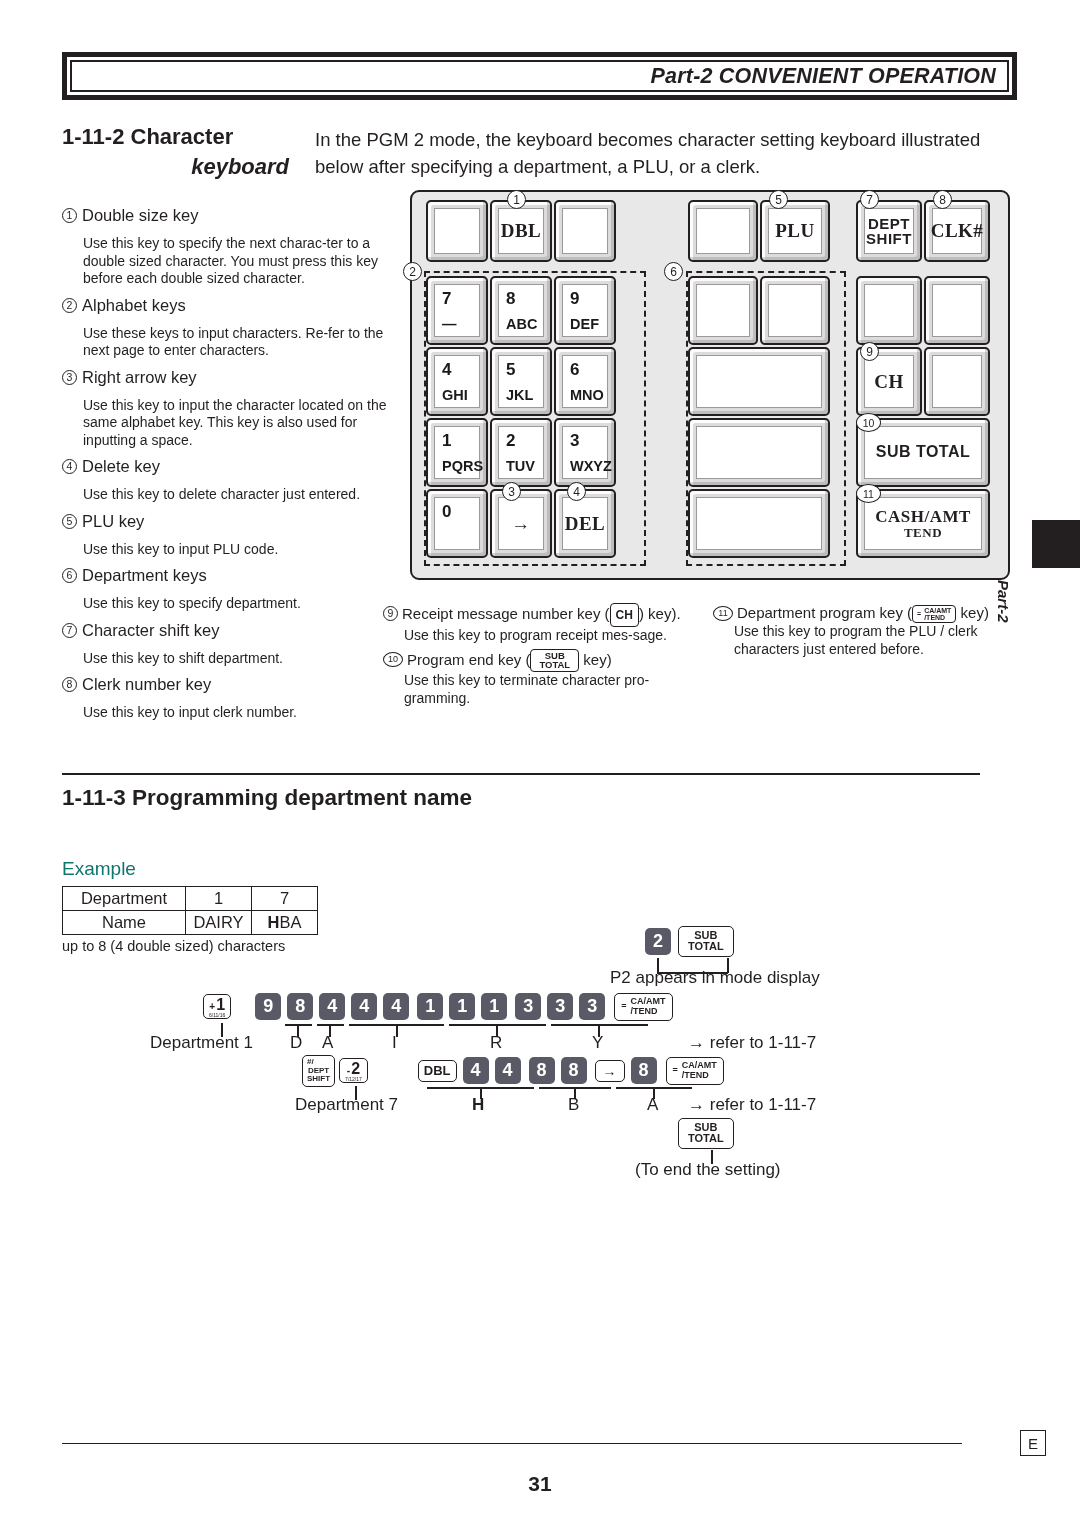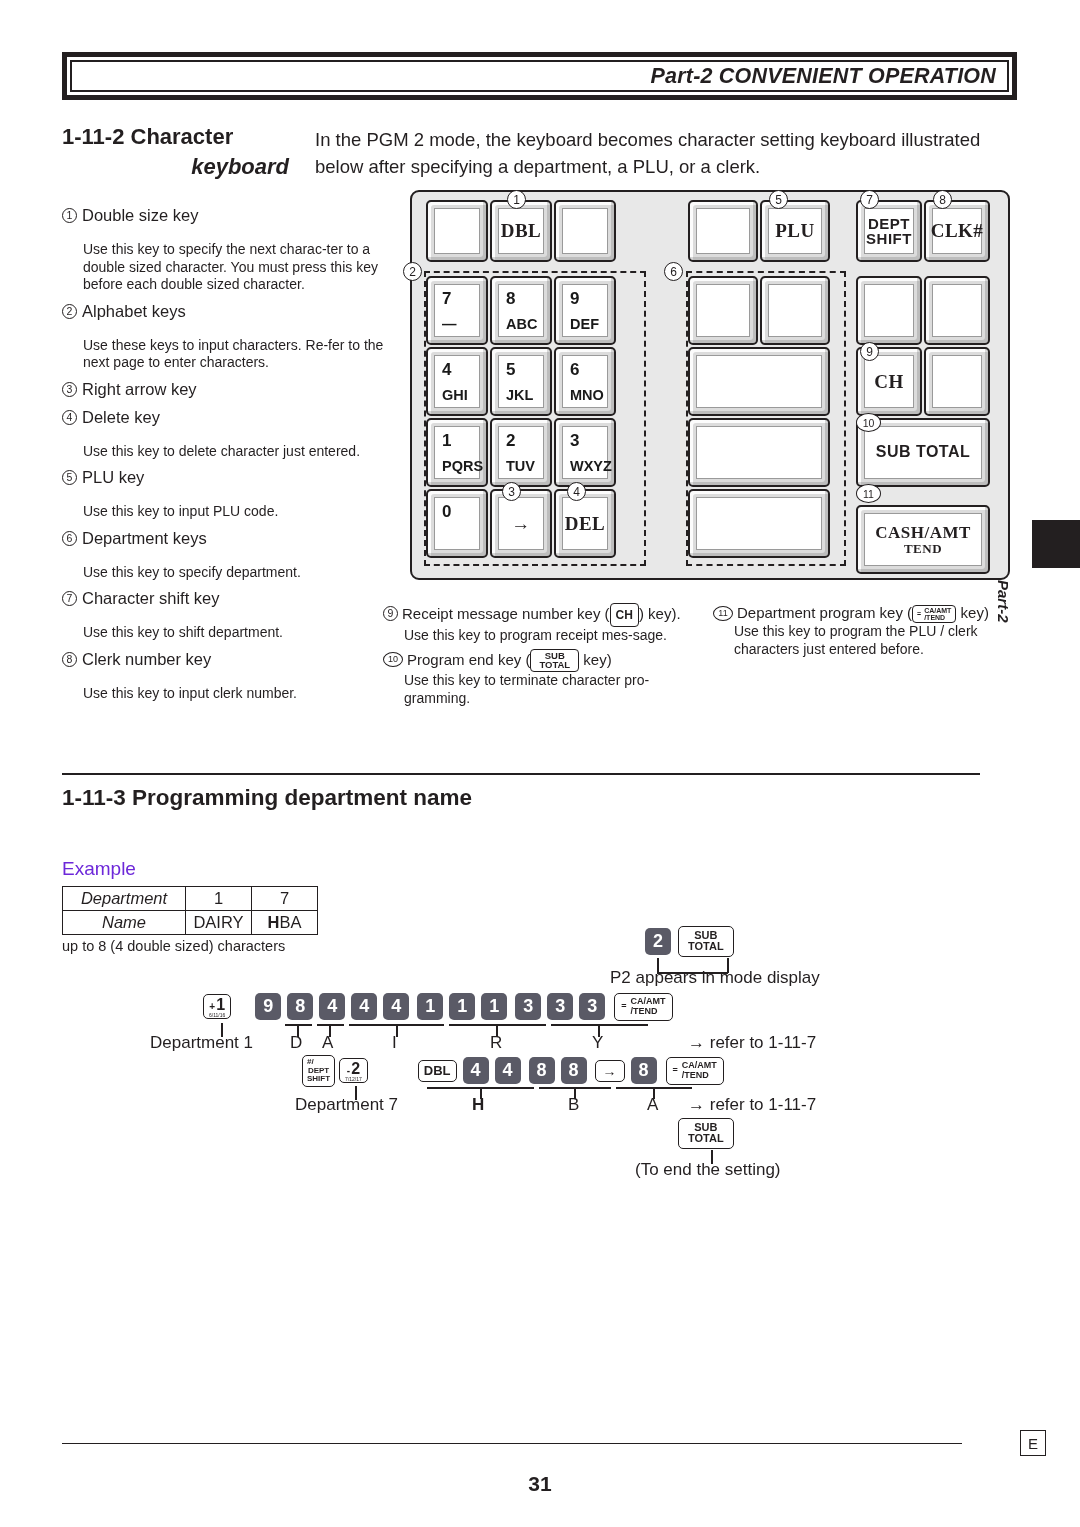--- a/index.html
+++ b/index.html
@@ -30,21 +30,21 @@
 
   
   .notes { position:absolute; left:62px; top:205px; width:325px; }
   .note { margin-bottom:7px; }
   .note-hd { font-size:16.5px; line-height:21px; color:#231f20;
              display:flex; align-items:flex-start; gap:5px; }
   .cnum { display:inline-flex; align-items:center; justify-content:center;
           width:15px; height:15px; min-width:15px; border:1.2px solid #231f20;
           border-radius:50%; font-size:10.5px; line-height:1; margin-top:3px; }
   .cnum.wide { width:20px; min-width:20px; font-size:9px; }
-  .note-bd { font-size:14px; line-height:17.5px; color:#231f20; padding-left:21px; margin-top:15px; }
+  .note-bd { font-size:14px; line-height:17.5px; color:#231f20; padding-left:21px; margin-top:9px; }
 
   
   .kb { position:absolute; left:410px; top:190px; width:600px; height:390px;
         background:#e8e8e8; border:2.5px solid #231f20; border-radius:9px; }
   .key { position:absolute; background:#dcdcdc;
          border:2px solid #231f20; border-radius:5px;
          box-shadow:inset -3px -3px 0 rgba(0,0,0,.14), inset 3px 3px 0 rgba(255,255,255,.9);
          display:flex; align-items:center; justify-content:center; }
   .key .face { position:absolute; inset:6px; background:#fff; border:1px solid #9a9a9a;
                display:flex; flex-direction:column; align-items:center; justify-content:center;
@@ -70,25 +70,25 @@
   
   .tab-blk { position:absolute; left:1032px; top:520px; width:48px; height:48px; background:#231f20; }
   .tab-txt { position:absolute; left:1012px; top:580px; width:80px;
              font-style:italic; font-weight:bold; font-size:15px; color:#231f20;
              transform:rotate(90deg); transform-origin:left top; }
 
   hr.rule { position:absolute; left:62px; width:918px; border:0; border-top:2.5px solid #231f20; }
 
   
   .sec3 { position:absolute; left:62px; top:785px; font-weight:bold; font-size:22.5px; color:#231f20; }
-  .exlabel { position:absolute; left:62px; top:858px; font-size:19px; color:#6d28d9; }
+  .exlabel { position:absolute; left:62px; top:858px; font-size:19px; color:#0f766e; }
   table.ex { position:absolute; left:62px; top:886px; border-collapse:collapse; }
   table.ex td { border:1.5px solid #231f20; font-size:16.5px; text-align:center; padding:2px 6px;
                 height:24px; color:#231f20; }
-  table.ex td.lbl { width:123px;font-style:italic; }
+  table.ex td.lbl { width:123px; }
   table.ex td.c1 { width:66px; }
   table.ex td.c2 { width:66px; }
   .exnote { position:absolute; left:62px; top:938px; font-size:14.5px; color:#231f20; }
   .dbl-h { font-weight:bold; font-family:"Liberation Sans", sans-serif; }
 
   
   .nk { display:inline-flex; align-items:center; justify-content:center;
         width:26px; height:27px; background:#5a5a66; color:#fff;
         border-radius:5px; font-size:18px; font-weight:bold;
         font-family:"Liberation Sans", sans-serif; }
@@ -133,20 +133,21 @@
       <span class="cnum">2</span>
       <span>Alphabet keys</span>
     </div>
     <div class="note-bd">Use these keys to input characters. Re-fer to the next page to enter characters.</div>
   </div>
   <div class="note">
     <div class="note-hd">
       <span class="cnum">3</span>
       <span>Right arrow key</span>
     </div>
+    <div class="note-bd">Use this key to input the character located on the same alphabet key. This key is also used for inputting a space.</div>
   </div>
   <div class="note">
     <div class="note-hd">
       <span class="cnum">4</span>
       <span>Delete key</span>
     </div>
     <div class="note-bd">Use this key to delete character just entered.</div>
   </div>
   <div class="note">
     <div class="note-hd">
@@ -317,21 +318,21 @@
       </div>
     </div>
   <div class="key" style="left:512px; top:155px; width:66px; height:69px;">
       <div class="face"></div>
     </div>
   <div class="key" style="left:444px; top:226px; width:134px; height:69px;padding-left:42px;">
       <div class="face">
         <span class="kl cond" style="font-size:16px;">SUB TOTAL</span>
       </div>
     </div>
-  <div class="key" style="left:444px; top:297px; width:134px; height:69px;margin-top:16px;">
+  <div class="key" style="left:444px; top:297px; width:134px; height:69px;">
       <div class="face">
         <span class="kl" style="font-size:17px;">CASH/AMT</span>
         <span class="kl" style="font-size:13px;font-family:Liberation Serif, serif;">TEND</span>
       </div>
     </div>
 
   <div class="cmark" style="left:95px; top:-2px;">1</div>
   <div class="cmark" style="left:-9px; top:70px;">2</div>
   <div class="cmark" style="left:90px; top:290px;">3</div>
   <div class="cmark" style="left:155px; top:290px;">4</div>

